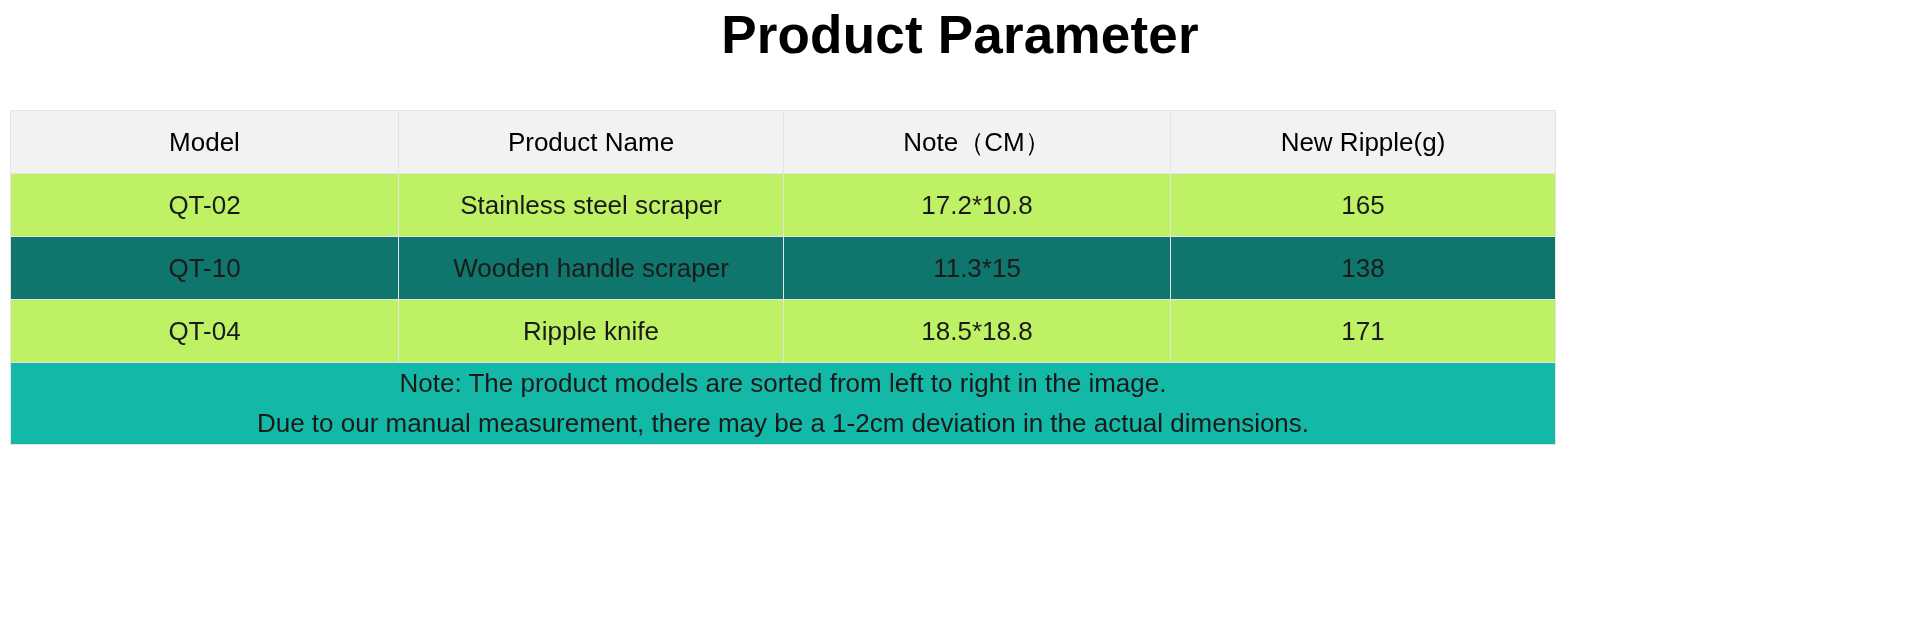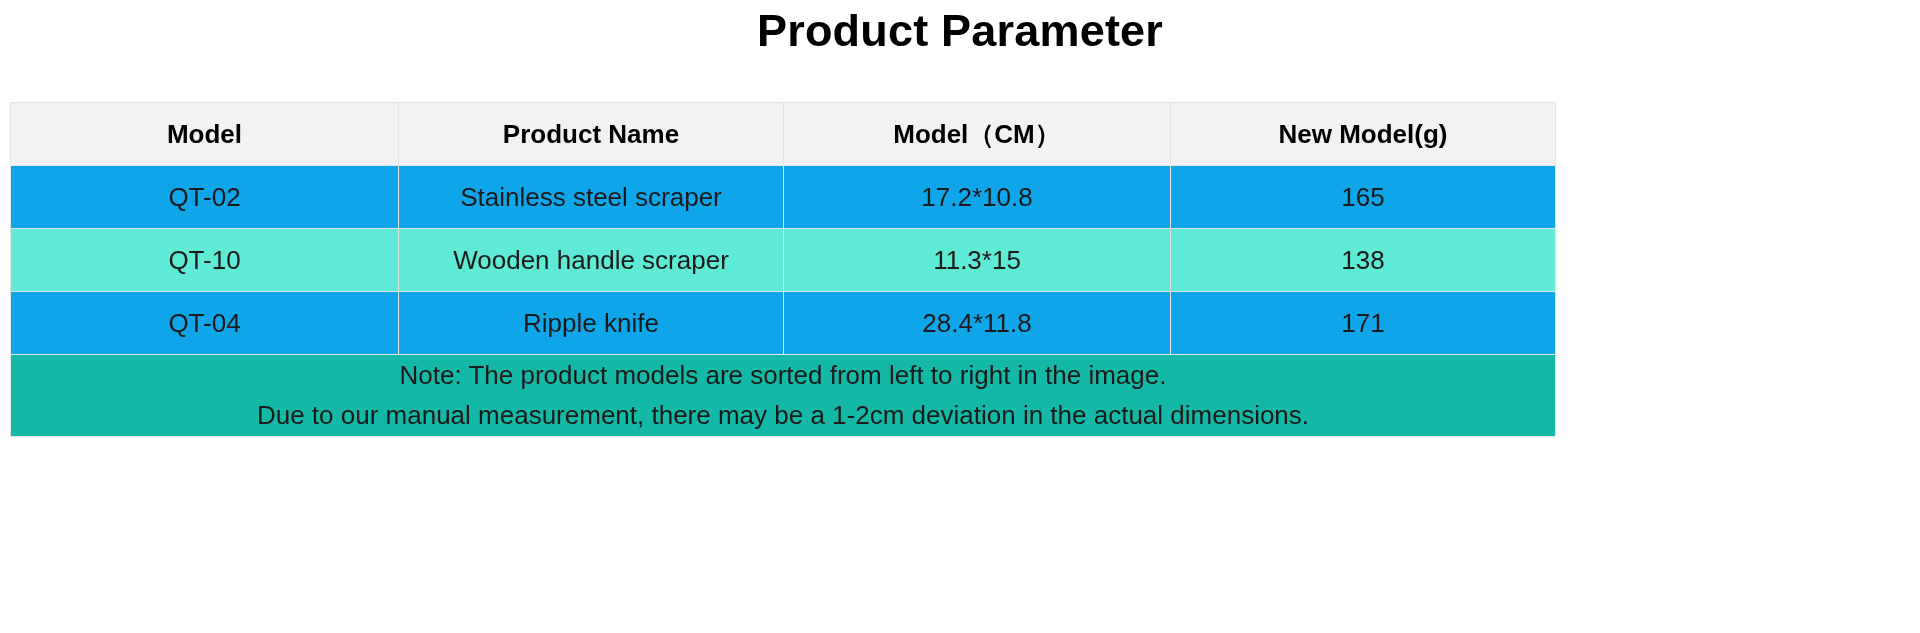--- a/index.html
+++ b/index.html
@@ -15,21 +15,21 @@
     overflow: hidden;
   }
   .page {
     position: relative;
     width: 1920px;
     height: 633px;
     box-sizing: border-box;
   }
   .page-title {
     text-align: center;
-    font-size: 45px;
+    font-size: 53px;
     font-weight: bold;
     line-height: 1;
     padding-top: 8px;
     letter-spacing: 0.2px;
     color: #000000;
   }
   .table-wrap {
     margin: 0 auto;
     padding: 0 10px;
     box-sizing: border-box;
@@ -52,34 +52,34 @@
   table.param-table td {
     border: 1px solid #e4e4e4;
     text-align: center;
     vertical-align: middle;
     padding: 0;
   }
   table.param-table thead th {
     background: #f2f2f2;
     height: 62px;
     font-size: 26px;
-    font-weight: bold;
+    font-weight: normal;
     color: #000000;
   }
   table.param-table tbody td {
     height: 62px;
     font-size: 26px;
     font-weight: normal;
     color: #1a1a1a;
   }
   tr.row-alt td {
-    background: #5eead4;
+    background: #0f766e;
   }
   tr.row-plain td {
-    background: #0ea5e9;
+    background: #bef264;
   }
   td.note-cell {
     height: 140px;
     padding: 18px 20px 22px 20px;
     background: #14b8a6;
     font-size: 25px;
     line-height: 1.55;
     color: #1a1a1a;
     text-align: center;
   }
@@ -99,41 +99,41 @@
       <colgroup>
         <col class="c-model">
         <col class="c-name">
         <col class="c-size">
         <col class="c-weight">
       </colgroup>
       <thead>
         <tr>
           <th>Model</th>
           <th>Product Name</th>
-          <th>Model（CM）</th>
-          <th>New Model(g)</th>
+          <th>Note（CM）</th>
+          <th>New Ripple(g)</th>
         </tr>
       </thead>
       <tbody>
         <tr class="row-plain">
           <td>QT-02</td>
           <td>Stainless steel scraper</td>
           <td>17.2*10.8</td>
           <td>165</td>
         </tr>
         <tr class="row-alt">
           <td>QT-10</td>
           <td>Wooden handle scraper</td>
           <td>11.3*15</td>
           <td>138</td>
         </tr>
         <tr class="row-plain">
           <td>QT-04</td>
           <td>Ripple knife</td>
-          <td>28.4*11.8</td>
+          <td>18.5*18.8</td>
           <td>171</td>
         </tr>
         <tr>
           <td class="note-cell" colspan="4">
             <span class="note-line">Note: The product models are sorted from left to right in the image.</span>
             <span class="note-line">Due to our manual measurement, there may be a 1-2cm deviation in the actual dimensions.</span>
           </td>
         </tr>
       </tbody>
     </table>

